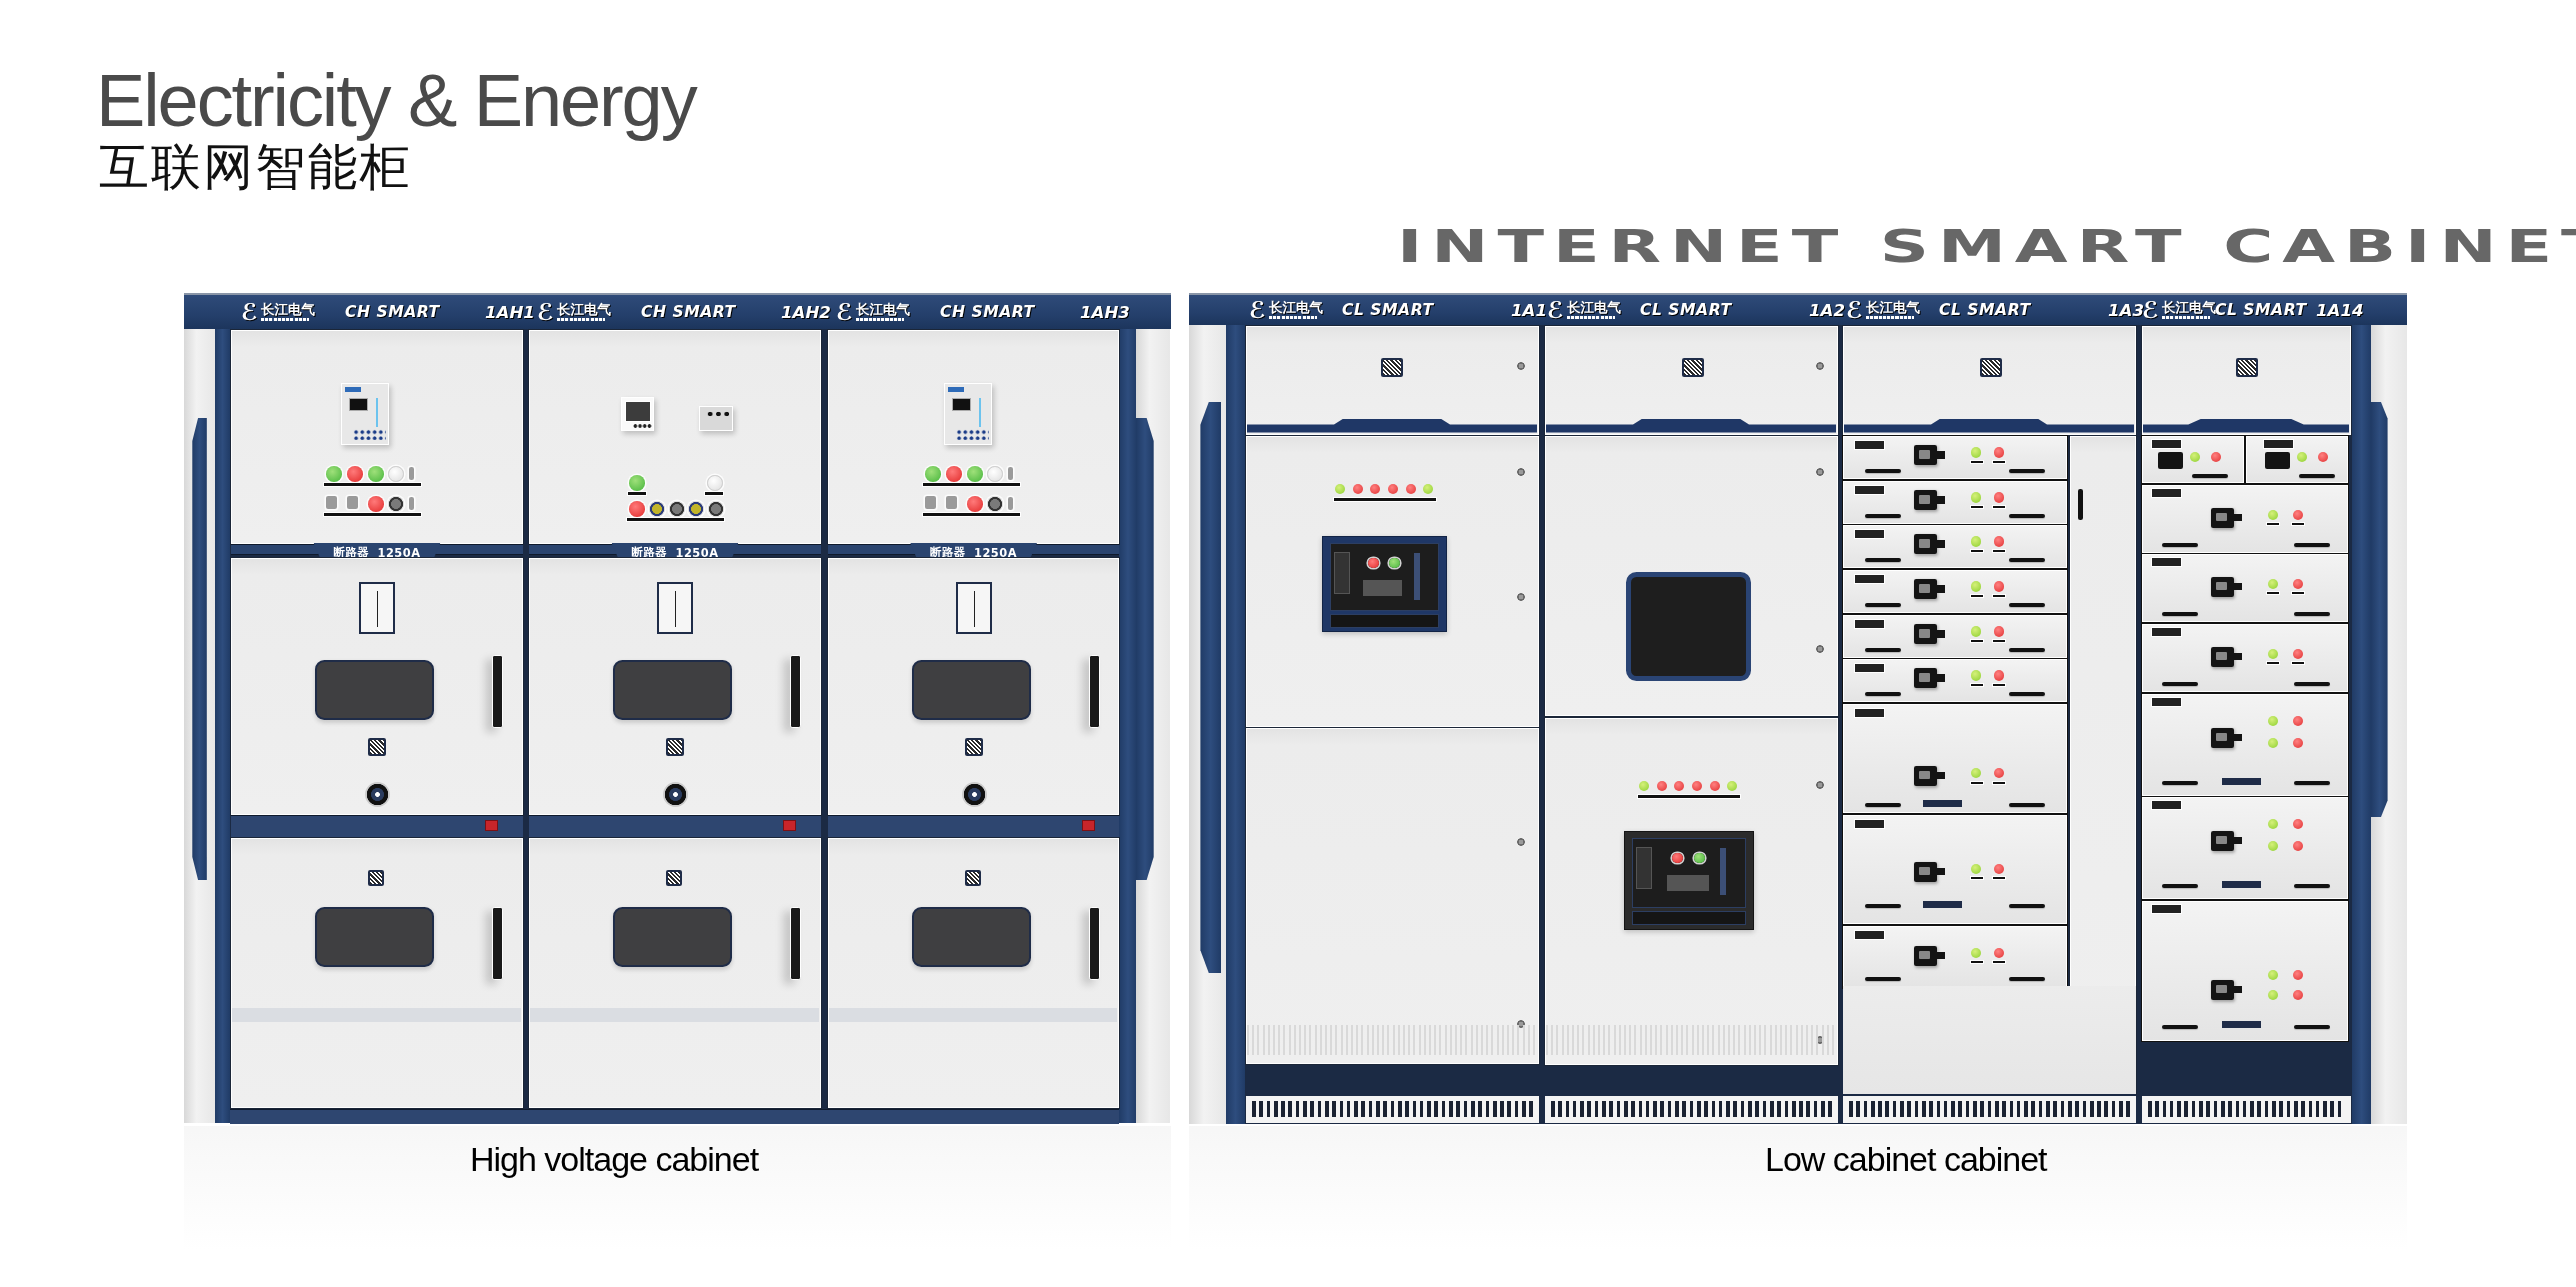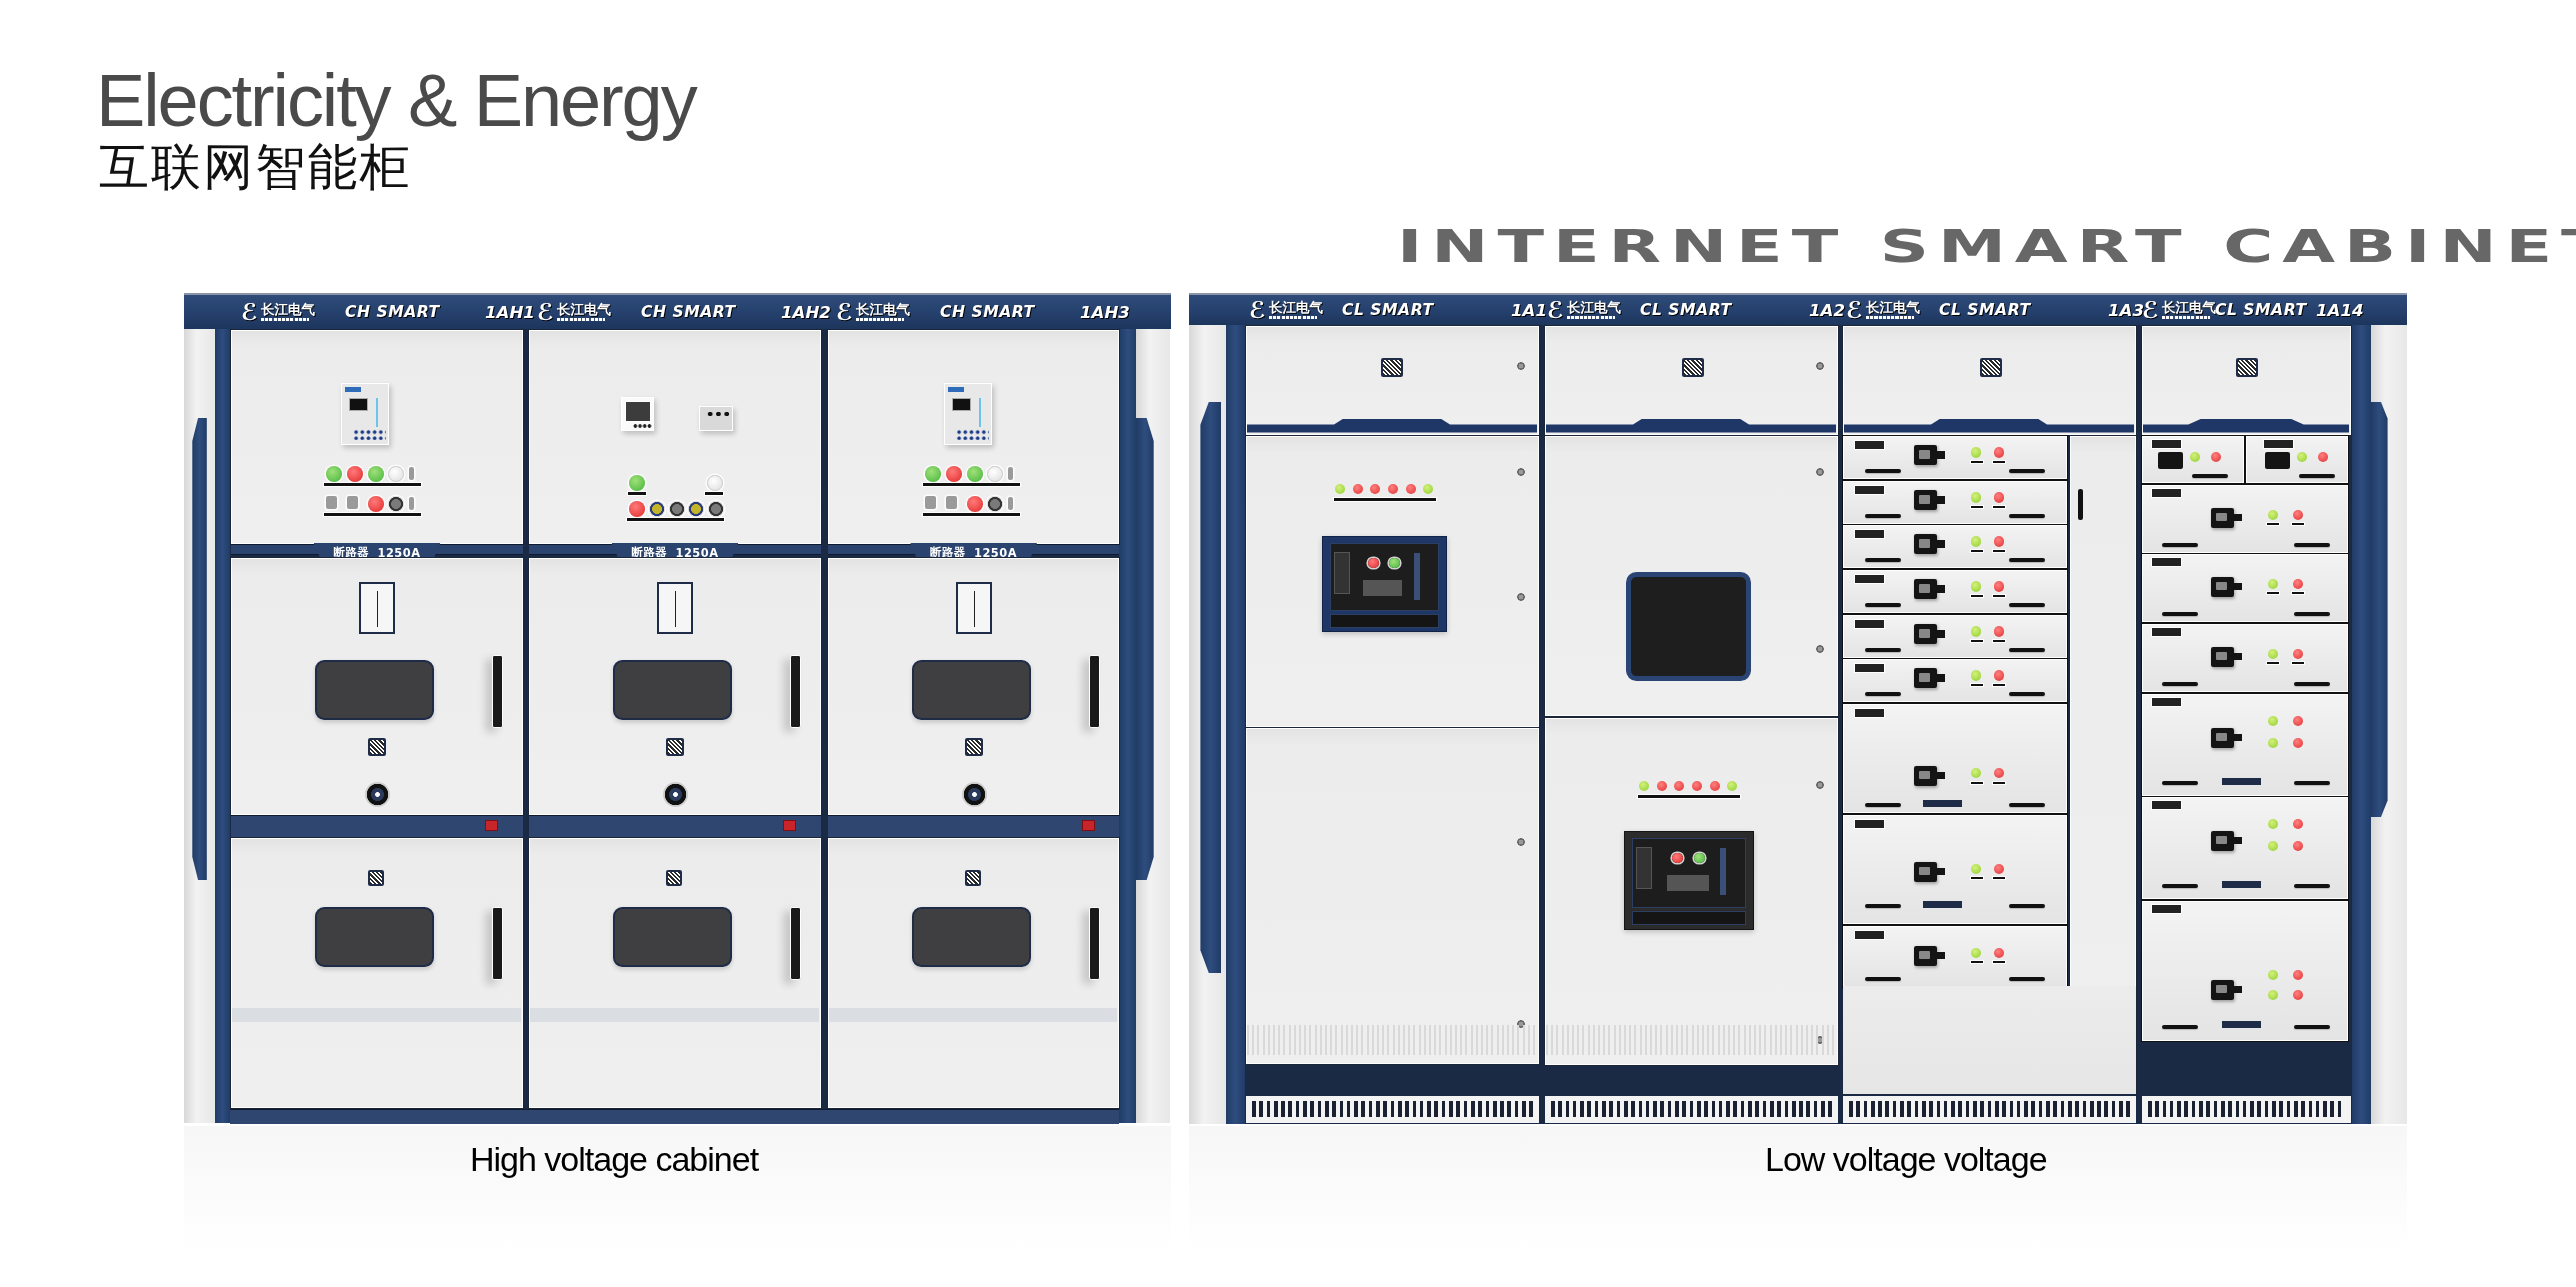--- a/index.html
+++ b/index.html
@@ -616,14 +616,14 @@
     <div class="abs grille" style="left:0; top:768px; width:209px; height:29px;">
         <div class="slots"></div>
       </div>
   </div>
 </div>
 
 <div class="abs reflection" style="left:184px; top:1126px; width:987px; height:156px;"></div>
 <div class="abs reflection" style="left:1189px; top:1126px; width:1218px; height:156px;"></div>
 
 <div class="abs cap-label" style="left:470px; top:1140px;">High voltage cabinet</div>
-<div class="abs cap-label" style="left:1765px; top:1140px;">Low voltage voltage</div>
+<div class="abs cap-label" style="left:1765px; top:1140px;">Low cabinet cabinet</div>
 
 
 </body></html>

